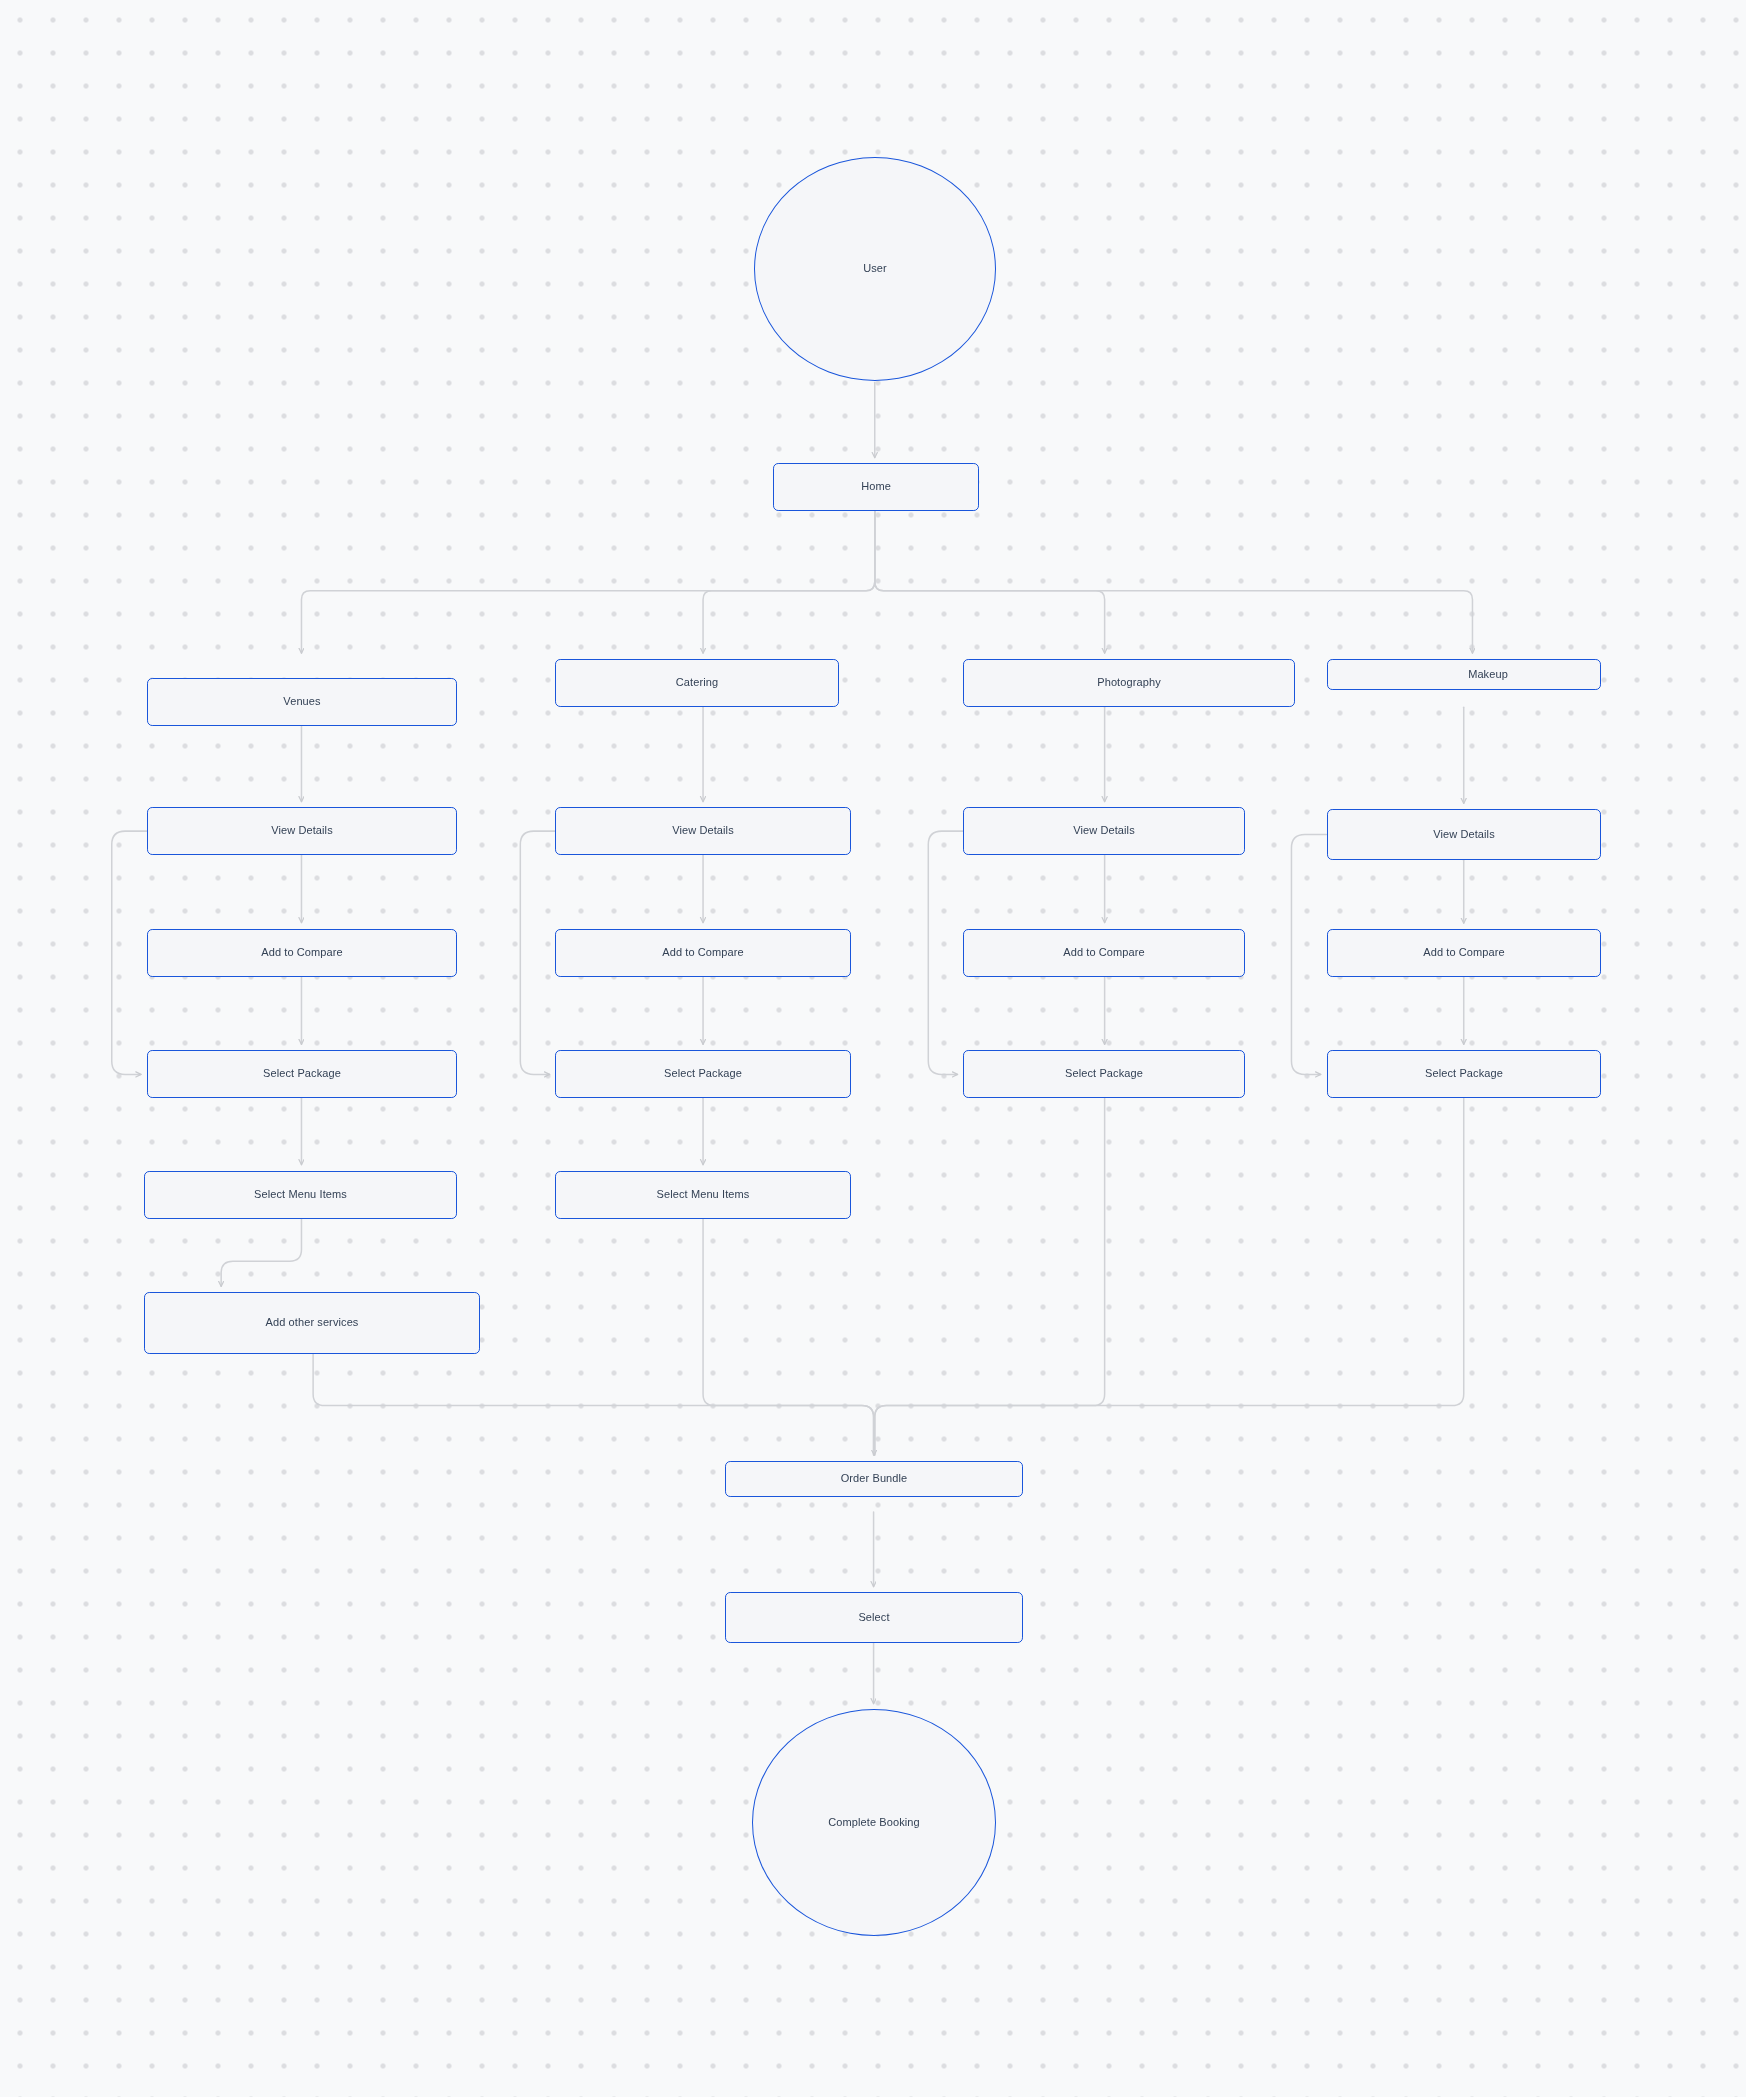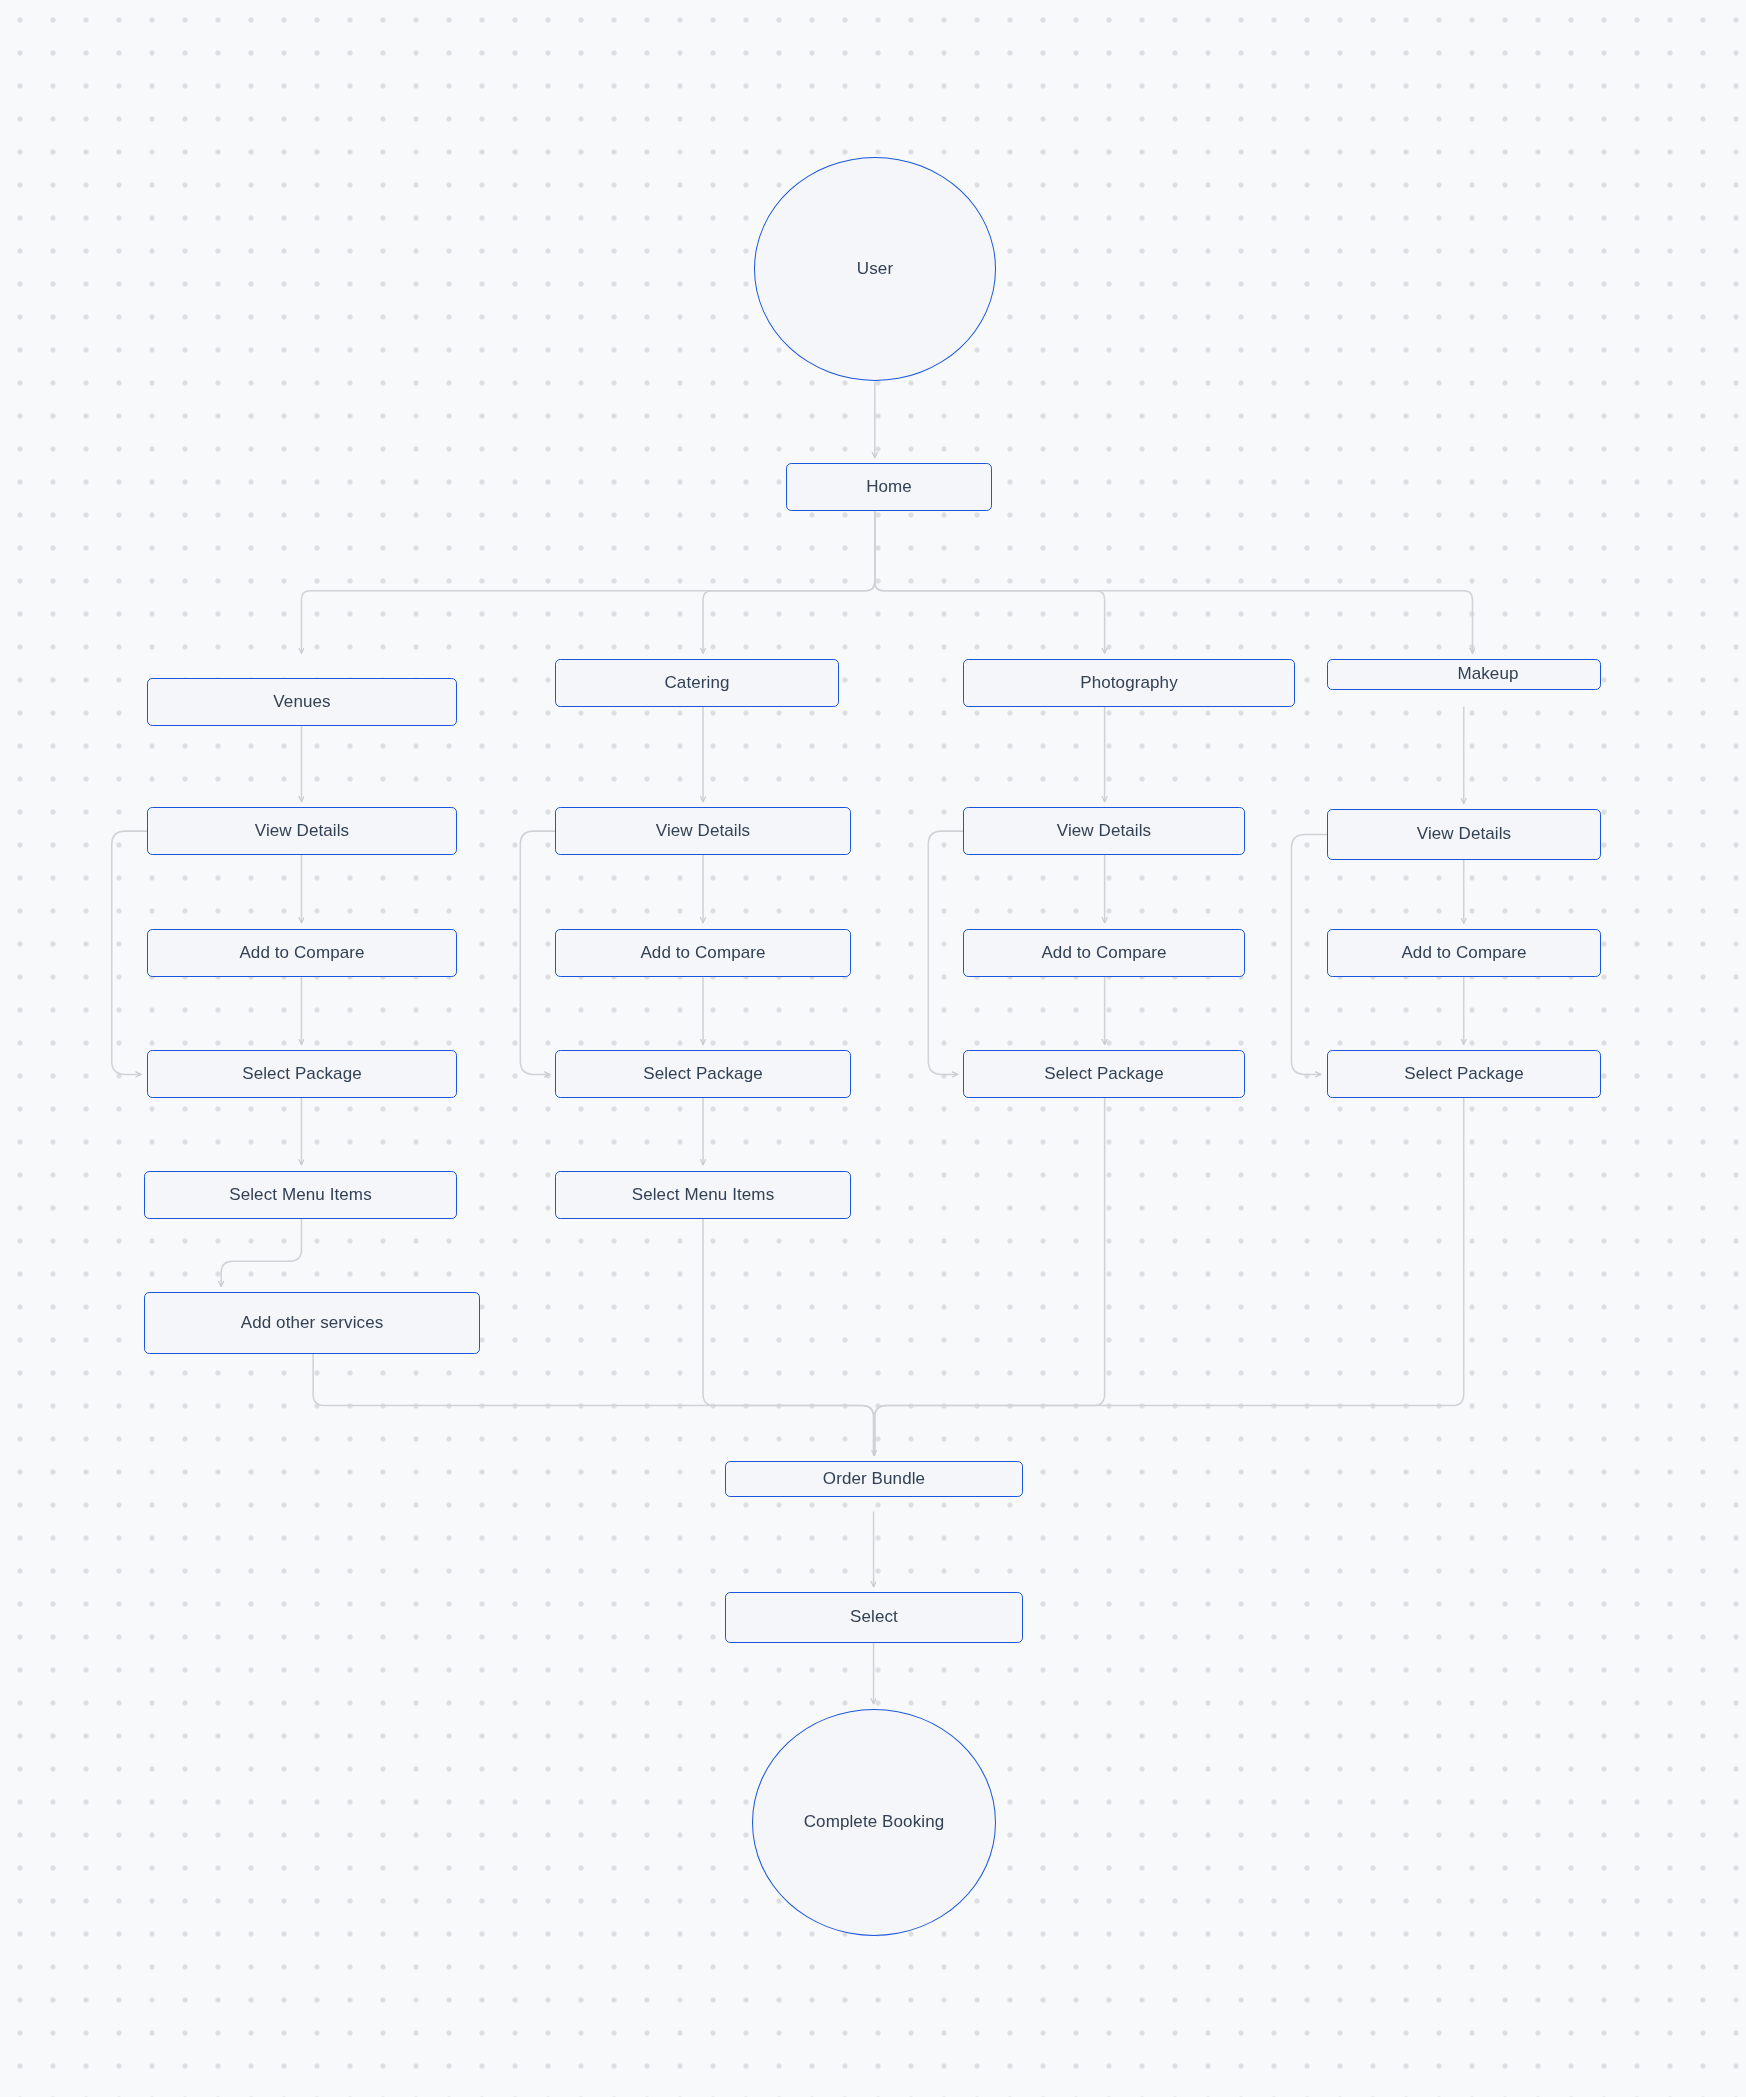--- a/index.html
+++ b/index.html
@@ -20,21 +20,21 @@
   #edges{position:absolute;left:0;top:0;width:1746px;height:2097px;pointer-events:none;}
 
   .node{
     position:absolute;
     box-sizing:border-box;
     background:#f5f6f9;
     border:1.5px solid #1a56db;
     border-radius:5.2px;
     display:flex;align-items:center;justify-content:center;
     color:#334155;
-    font-size:17px;
+    font-size:11px;
     letter-spacing:0.1px;
     line-height:1.2;
     text-align:center;
   }
   .node.circle{
     border-radius:50%;
     border-width:1.4px;
     border-color:#1a56db;
     background:#f5f6f9;
   }
@@ -92,21 +92,21 @@
 
       <path d="M1501,2598 L1501,2726"></path>
       <path d="M1501,2823 L1501,2927"></path>
     </g>
   </svg>
 
   <div id="nodes">
       <div class="node circle" style="left: 754px; top: 157px; width: 242px; height: 224px;">
         <span>User</span>
       </div>
-      <div class="node" style="left: 773px; top: 463px; width: 206px; height: 48px; margin-left: 13px;">
+      <div class="node" style="left: 773px; top: 463px; width: 206px; height: 48px;">
         <span>Home</span>
       </div>
       <div class="node" style="left: 147px; top: 678px; width: 310px; height: 48px;">
         <span>Venues</span>
       </div>
       <div class="node" style="left: 555px; top: 659px; width: 284px; height: 48px;">
         <span>Catering</span>
       </div>
       <div class="node" style="left: 963px; top: 659px; width: 332px; height: 48px;">
         <span>Photography</span>

